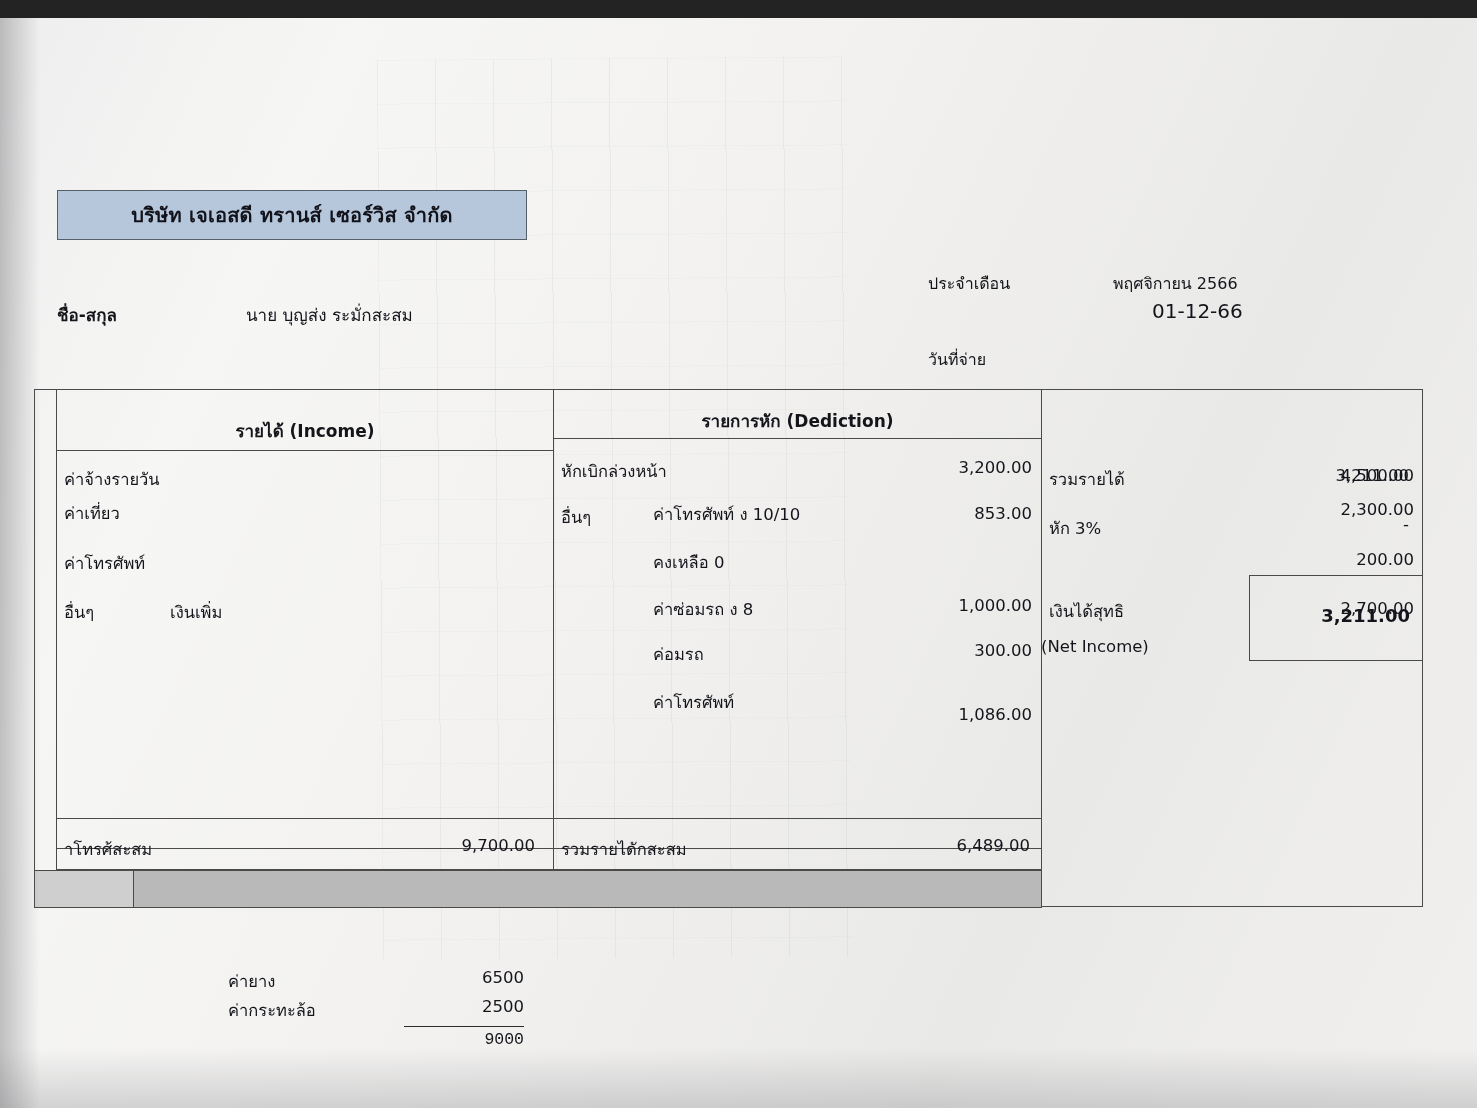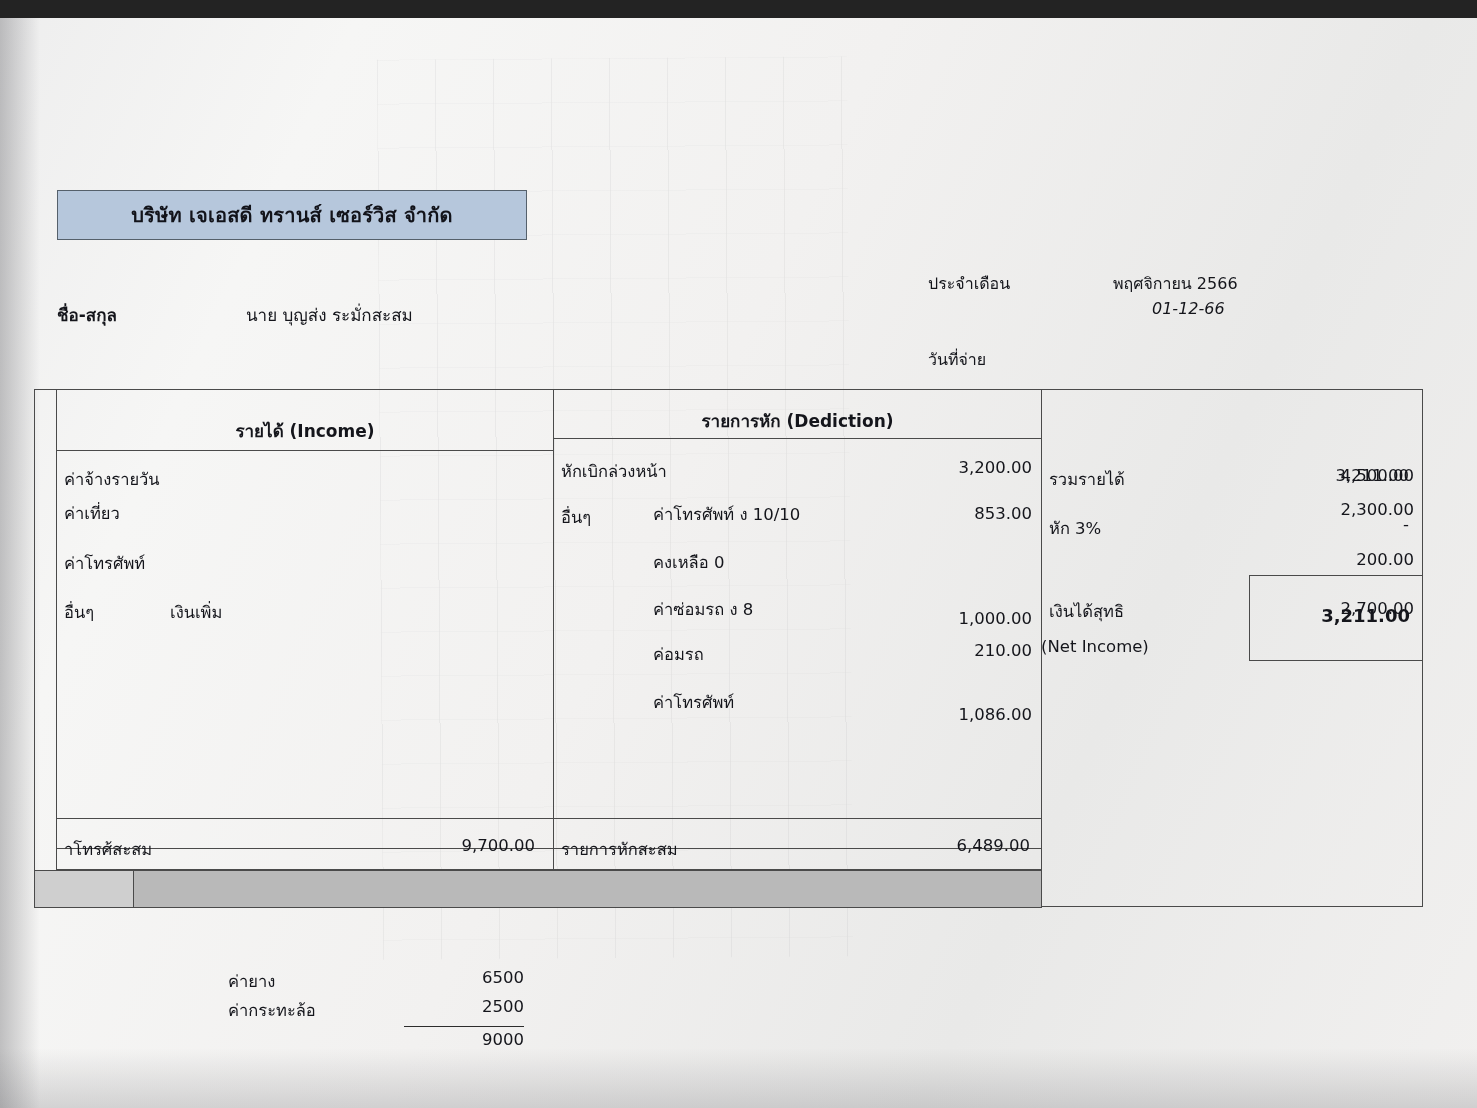--- a/index.html
+++ b/index.html
@@ -75,21 +75,21 @@
   }
   #payslip-th { font-size: 18px; font-weight: bold; color: #15161c; }
   #payslip-en { font-size: 15px; font-weight: bold; color: #15161c; margin-top: 3px; }
 
   #label-name { left: 57px; top: 283px; font-size: 17px; font-weight: bold; color: #14151b; }
   #value-name { left: 246px; top: 283px; font-size: 17px; color: #14151b; }
 
   #label-month { left: 928px; top: 253px; font-size: 16px; color: #14151b; }
   #value-month { left: 1113px; top: 253px; font-size: 16px; color: #14151b; }
   #label-paydate { left: 928px; top: 281px; font-size: 16px; color: #14151b; margin-top: 48px; }
-  #value-paydate { left: 1152px; top: 281px; font-size: 16px; color: #14151b; font-style: italic; }
+  #value-paydate { left: 1152px; top: 281px; font-size: 20px; color: #14151b; }
 
   
   #table-wrap {
     left: 34px; top: 371px; width: 1389px; height: 646px;
   }
   .cellbox { position: absolute; box-sizing: border-box; border: 1px solid #4a4a4a; }
 
   
   #col-income  { left: 22px;  top: 0;   width: 498px;  height: 460px; }
   #col-ded     { left: 519px; top: 0;   width: 489px;  height: 460px; }
@@ -133,21 +133,21 @@
 
   
   #memo { left: 228px; top: 950px; width: 320px; }
   .memo-row { position: relative; height: 29px; font-size: 16.5px; color: #14151b; }
   .memo-label { position: absolute; left: 0; top: 0; }
   .memo-val { position: absolute; right: 24px; top: 0; text-align: right; }
   #memo-total { position: relative; height: 30px; font-size: 16.5px; color: #14151b; }
   #memo-rule {
     position: absolute; left: 176px; right: 24px; top: 0; border-top: 1.5px solid #2c2c2c;
   }
-  #memo-total .memo-val { top: 4px; }
+  #memo-total .memo-val { top: 4px; font-family: Liberation Mono, monospace; }
 </style>
 </head>
 <body>
 
 <div id="topbar"></div>
 
 <div id="paper">
 
   <div id="ghost"></div>
 
@@ -203,34 +203,34 @@
     <div class="line ded-label" style="top:69px">หักเบิกล่วงหน้า</div>
     <div class="amt ded-amt" style="top:69px; text-align:right;">3,200.00</div>
 
     <div class="line ded-label" style="top:115px">อื่นๆ</div>
     <div class="line ded-sub" style="top:112px">ค่าโทรศัพท์ ง 10/10</div>
     <div class="amt ded-amt" style="top:115px; text-align:right;">853.00</div>
 
     <div class="line ded-sub" style="top:160px">คงเหลือ 0</div>
 
     <div class="line ded-sub" style="top:207px">ค่าซ่อมรถ  ง 8</div>
-    <div class="amt ded-amt" style="top:220px; text-align:right;padding-left:8px;">1,000.00</div>
+    <div class="amt ded-amt" style="top:207px; text-align:right;padding-left:8px;">1,000.00</div>
 
     <div class="line ded-sub" style="top:252px">ค่อมรถ</div>
-    <div class="amt ded-amt" style="top:252px; text-align:right;">210.00</div>
+    <div class="amt ded-amt" style="top:252px; text-align:right;">300.00</div>
 
     <div class="line ded-sub" style="top:300px">ค่าโทรศัพท์</div>
     <div class="amt ded-amt" style="top:316px; text-align:right;">1,086.00</div>
 
     <div class="cellbox" id="row-acc-inc"></div>
     <div class="line" style="left:30px; top:447px">าโทรศ้สะสม</div>
     <div class="amt" style="left:22px; top:447px; width:488px; padding-right:9px; box-sizing:border-box;">9,700.00</div>
 
     <div class="cellbox" id="row-acc-ded"></div>
-    <div class="line" style="left:527px; top:447px">รายการหักสะสม</div>
+    <div class="line" style="left:527px; top:447px">รวมรายไดักสะสม</div>
     <div class="amt" style="left:519px; top:447px; width:487px; padding-right:10px; box-sizing:border-box; text-align:right;">6,489.00</div>
 
     <div class="cellbox" id="gray-bar"></div>
     <div class="cellbox" id="gray-left"></div>
 
     <div class="line net-label" style="top:77px">รวมรายได้</div>
     <div class="amt net-amt" style="top:77px; text-align:right;">3,211.00</div>
 
     <div class="line net-label" style="top:126px">หัก 3%</div>
     <div class="amt net-amt" style="top:126px; text-align:right;">-</div>

